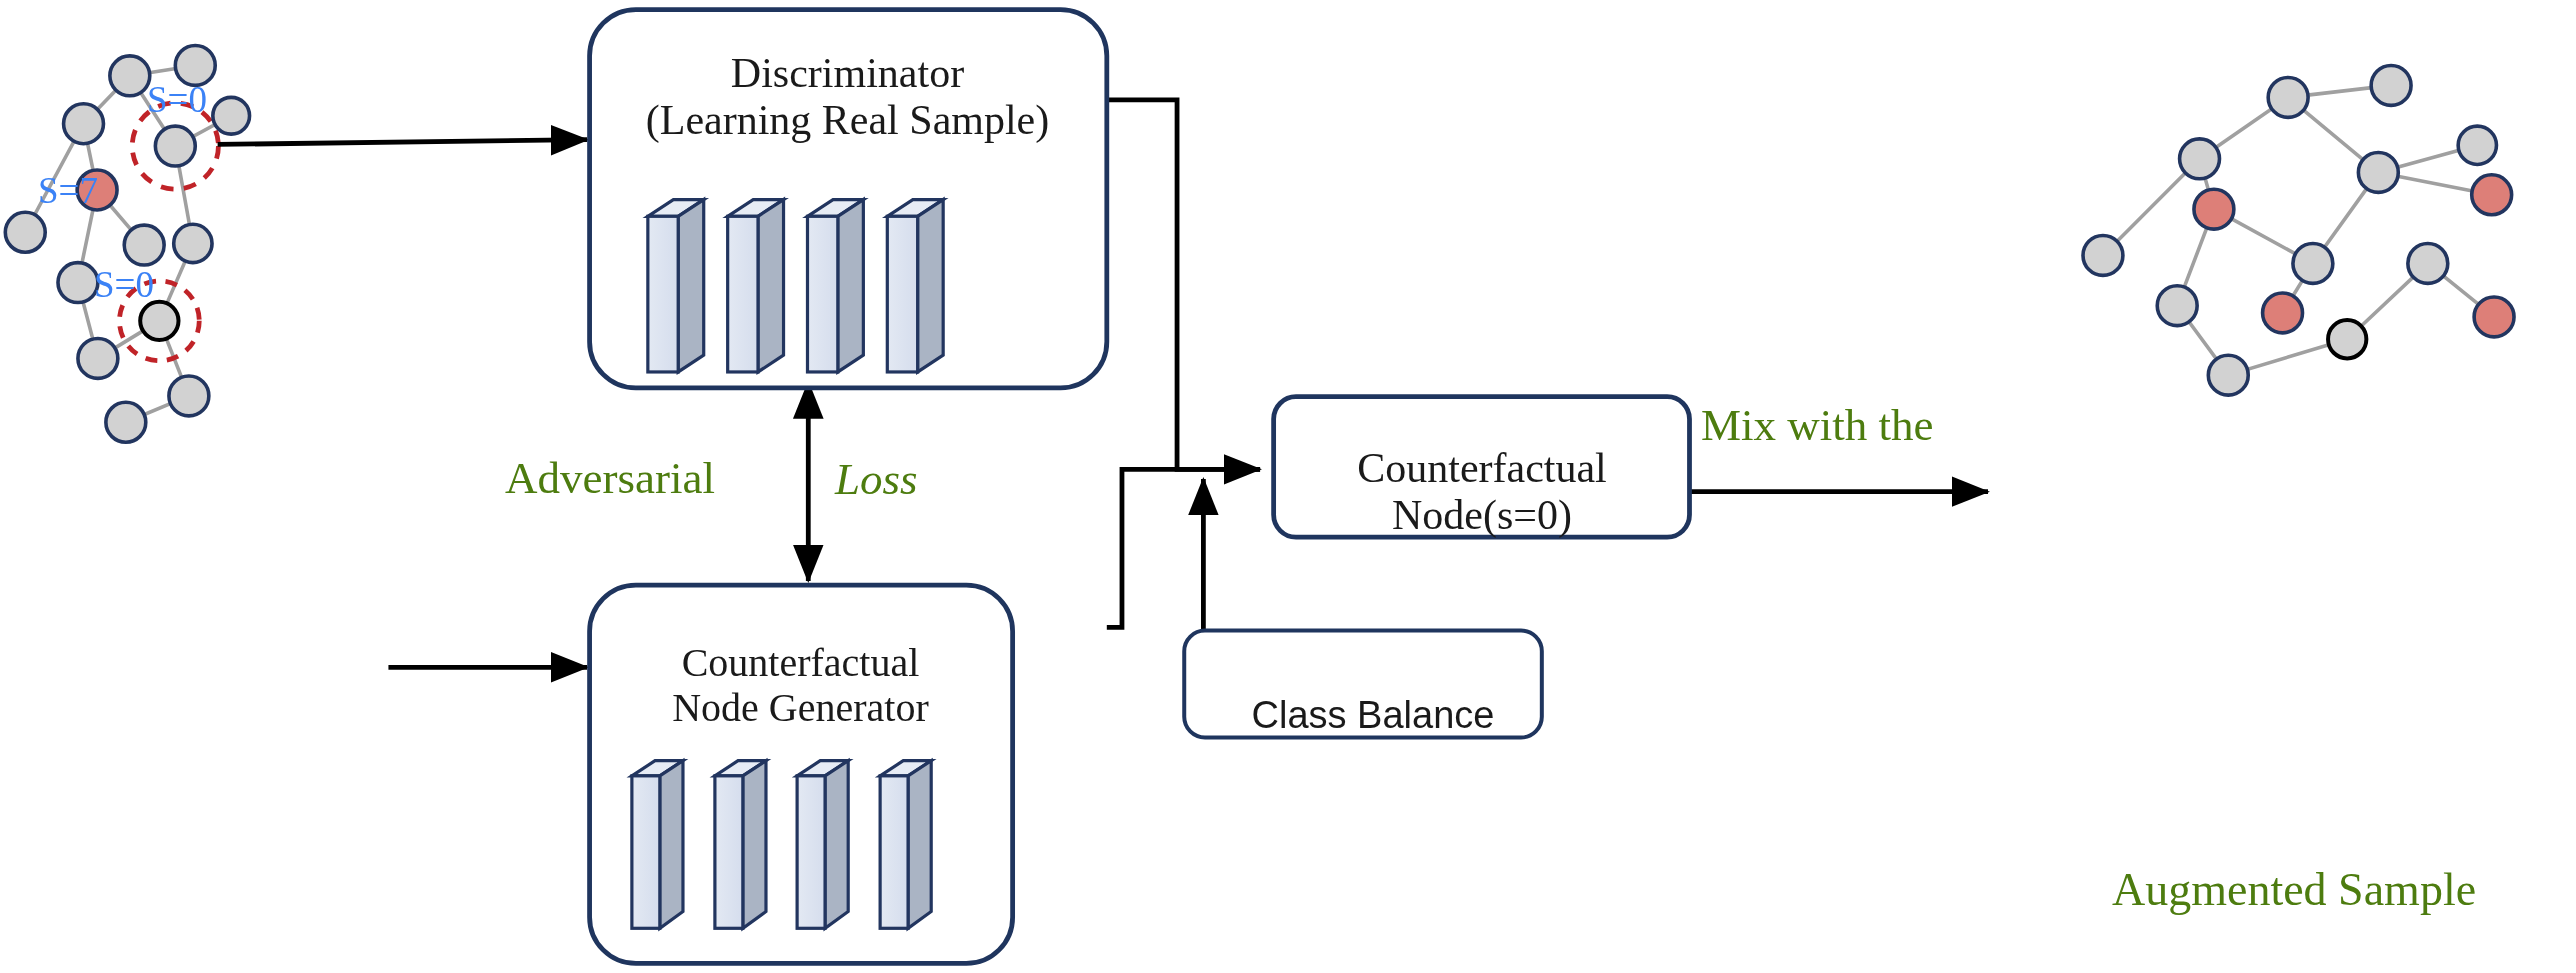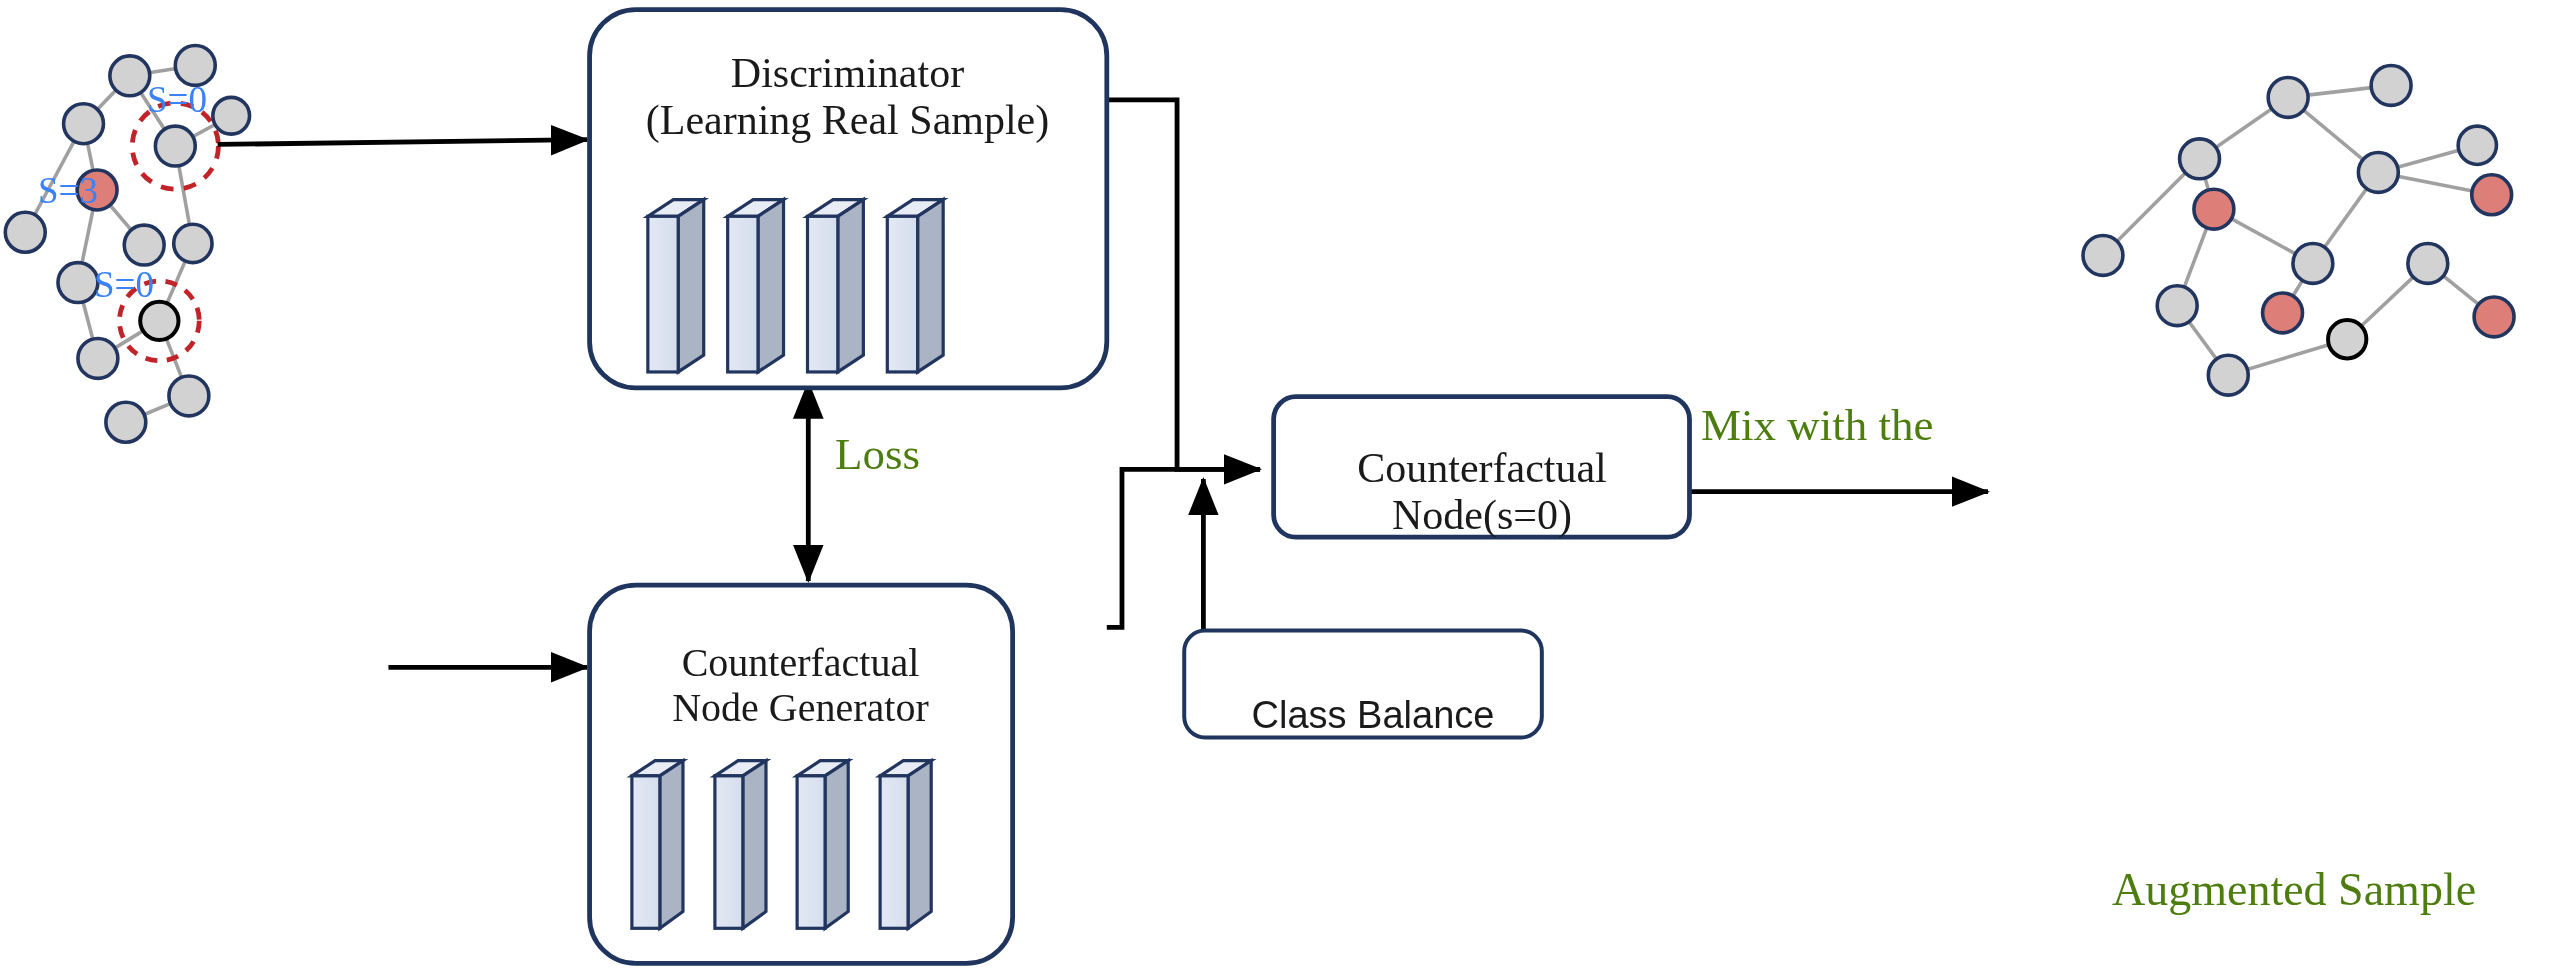--- a/index.html
+++ b/index.html
@@ -213,37 +213,38 @@
       </g>
     </g>
 
     <rect x="1595" y="497" width="521" height="176" rx="28" ry="28" fill="#ffffff" stroke="#1f355e" stroke-width="6"></rect>
 
     <rect x="1483" y="790" width="448" height="134" rx="26" ry="26" fill="#ffffff" stroke="#1f355e" stroke-width="5"></rect>
   </svg>
 
   <div class="s-tag" style="left:147px; top:78px;">S=0</div>
 
-  <div class="s-tag" style="left:38px; top:169px;">S=3</div>
+  <div class="s-tag" style="left:38px; top:169px;">S=7</div>
 
   <div class="s-tag" style="left:94px; top:263px;">S=0</div>
 
   <div class="box-label" style="left:589px; top:14.4px; width:517px; font-size:42px;">Discriminator
 (Learning Real Sample)</div>
 
   <div class="box-label" style="left:589px; top:605px; width:423px; font-size:40px;">Counterfactual
 Node Generator</div>
 
   <div class="box-label" style="left:1274px; top:409px; width:416px; font-size:42px;">Counterfactual
 Node(s=0)</div>
 
   <div class="box-label sans-label" style="left:1184px; top:658px; width:378px; font-size:38px;">Class Balance</div>
 
-
-  <div class="plain-text" style="left:835px; top:428px; font-size:45px;">Loss</div>
+  <div class="plain-text" style="left:505px; top:452px; font-size:45px;">Adversarial</div>
+
+  <div class="plain-text" style="left:835px; top:453px; font-size:45px;font-style:italic;">Loss</div>
 
   <div class="plain-text" style="left:1701px; top:399px; font-size:45px;">Mix with the</div>
 
 
   <div class="plain-text" style="left:2112px; top:863px; font-size:46px;">Augmented Sample</div>
 
 </div>
 
 
 </body></html>

